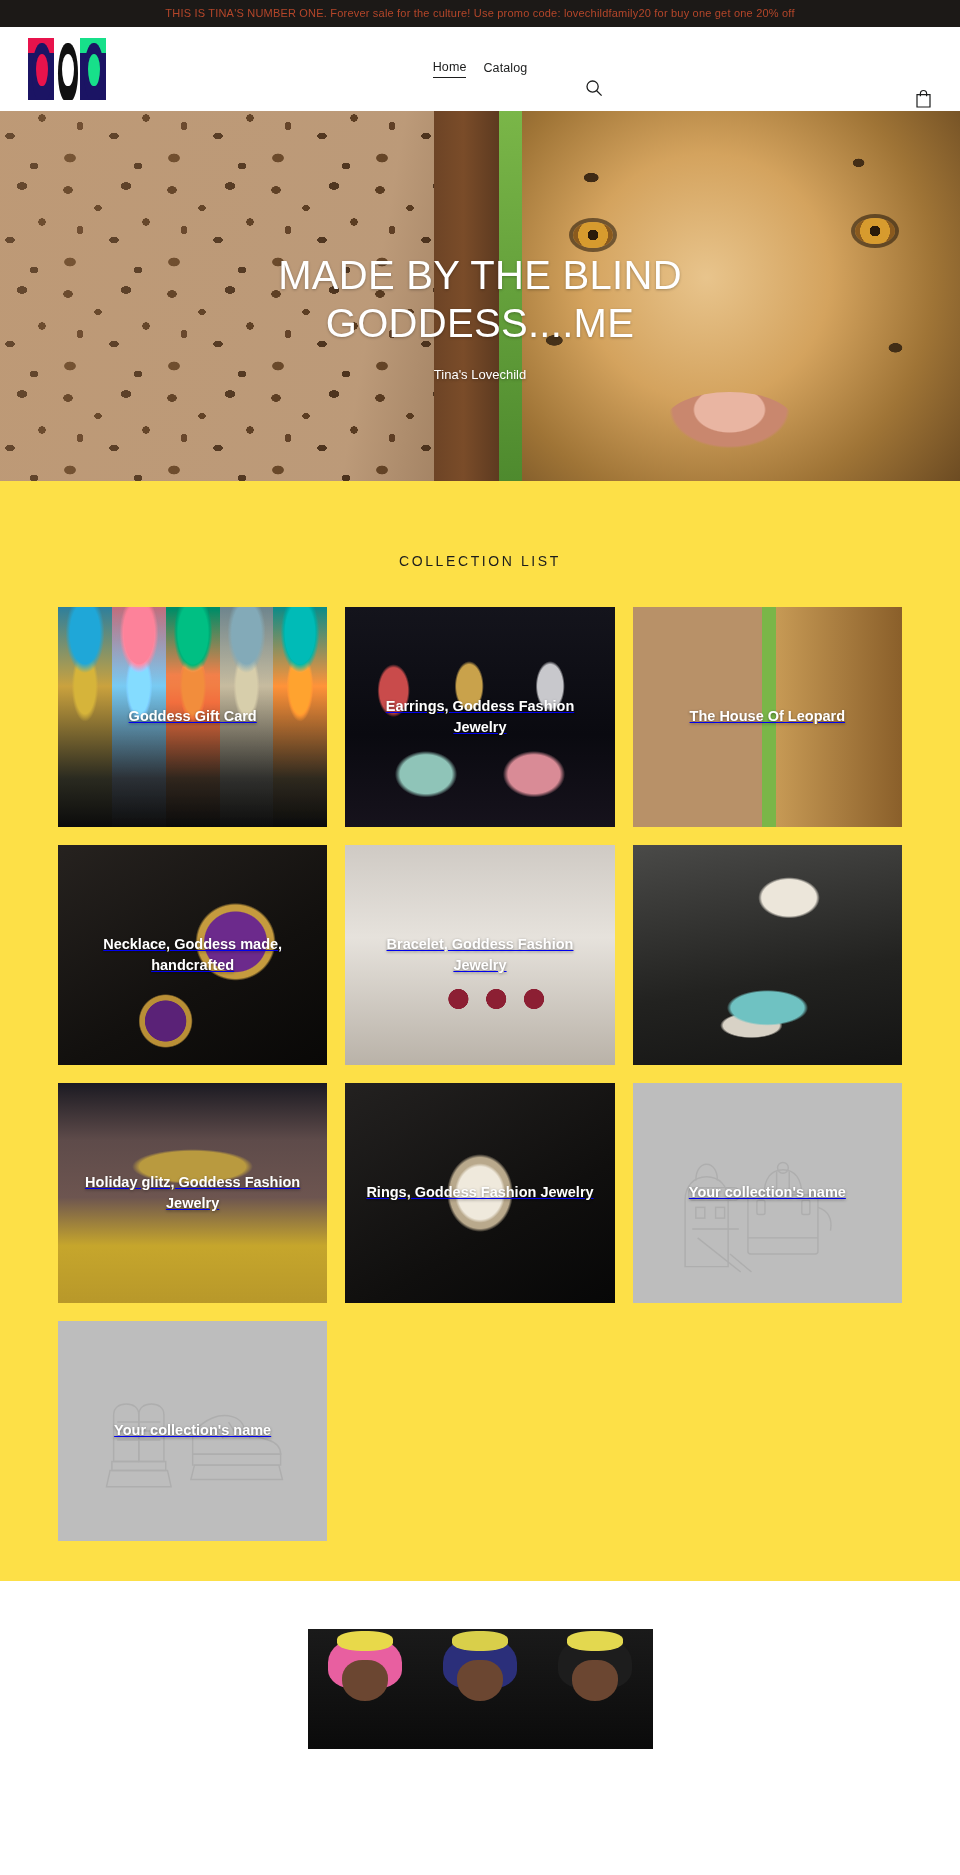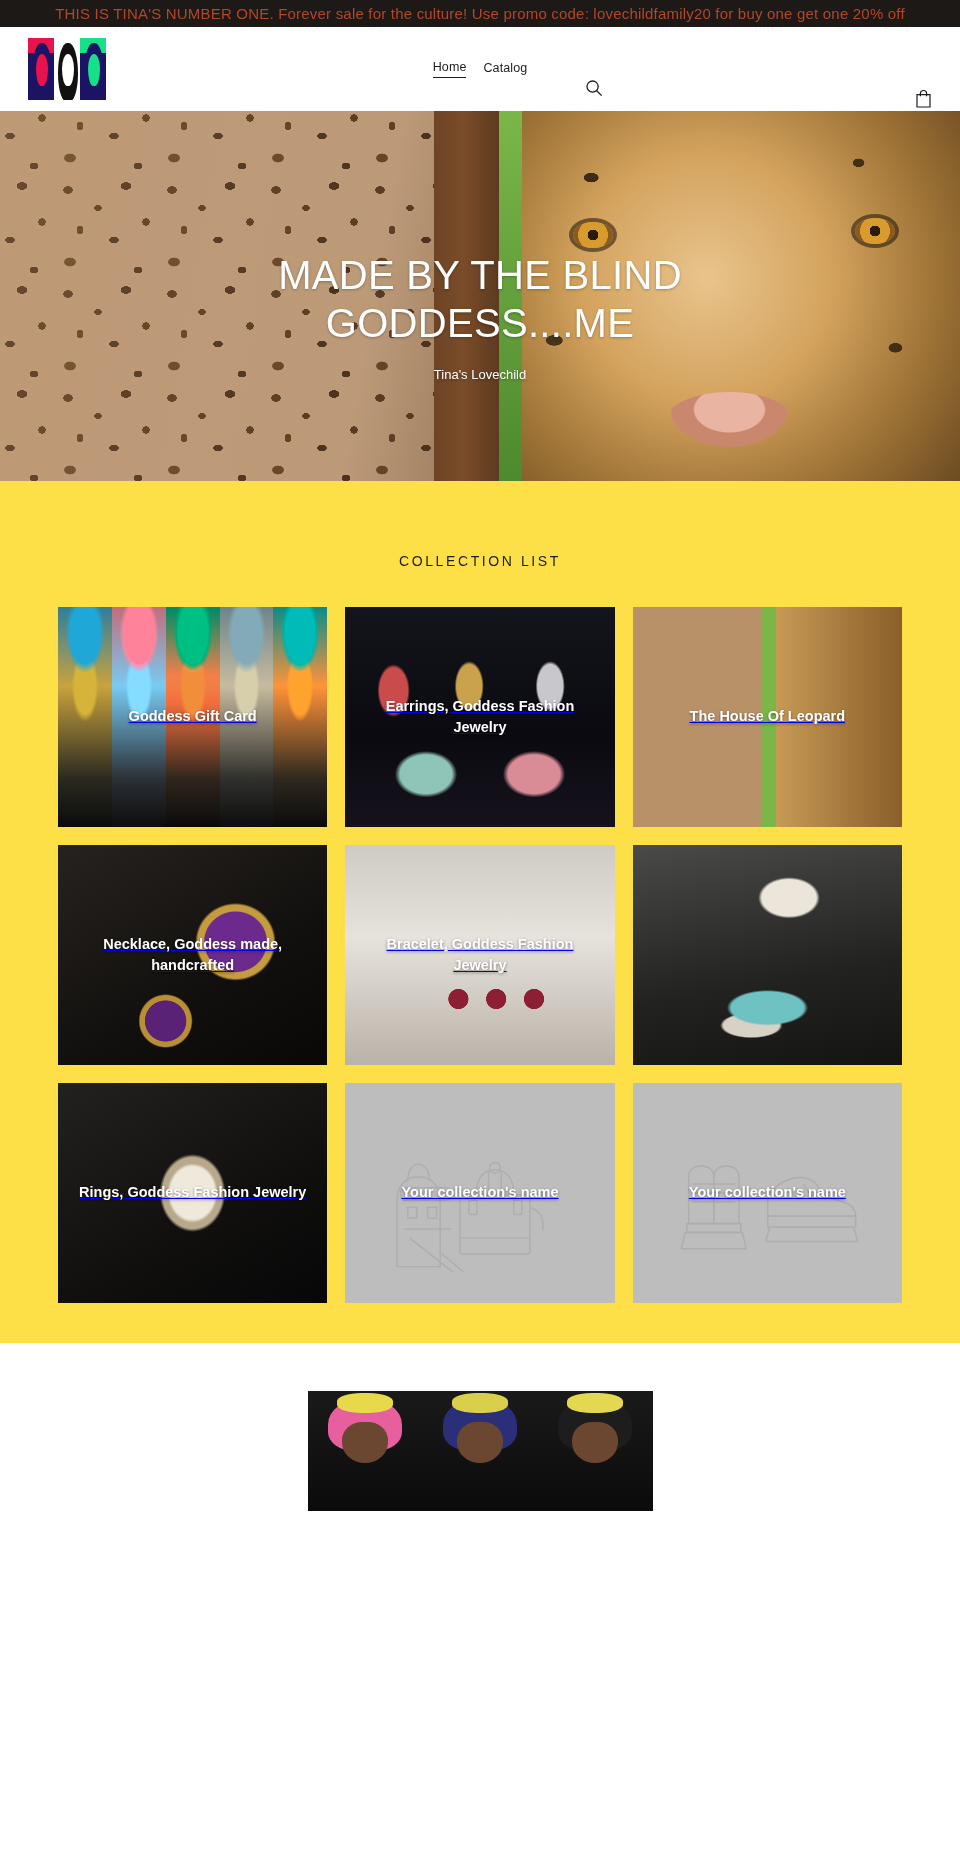--- a/index.html
+++ b/index.html
@@ -14,21 +14,21 @@
   
   .announcement {
     background: #1c1917;
     height: 27px;
     display: flex;
     align-items: center;
     justify-content: center;
   }
   .announcement-text {
     color: #b4462a;
-    font-size: 15px;
+    font-size: 11px;
     letter-spacing: .2px;
     white-space: nowrap;
     line-height: 1;
   }
 
   
   .site-header {
     height: 84px;
     display: flex;
     align-items: center;
@@ -478,20 +478,24 @@
       <a href="#" class="tile">
         <div class="tile-art art-cameo"></div>
         <span class="tile-label">Necklace, Goddess made, handcrafted</span>
       </a>
       <a href="#" class="tile">
         <div class="tile-art art-bracelet-red"></div>
         <span class="tile-label">Bracelet, Goddess Fashion Jewelry</span>
       </a>
       <a href="#" class="tile">
         <div class="tile-art art-bracelet-turq"></div>
+      </a>
+      <a href="#" class="tile">
+        <div class="tile-art art-holiday"></div>
+        <span class="tile-label">Holiday glitz, Goddess Fashion Jewelry</span>
       </a>
       <a href="#" class="tile">
         <div class="tile-art art-ring"></div>
         <span class="tile-label">Rings, Goddess Fashion Jewelry</span>
       </a>
       <a href="#" class="tile">
         <div class="tile-art art-placeholder">
           <svg viewBox="0 0 300 220" fill="none" stroke="#aeaeae" stroke-width="1.6">
   <path d="M58 118c0-16 10-26 24-26s24 10 24 26v74H58z"></path>
   <path d="M70 96c0-11 5-18 12-18s12 7 12 18"></path>

